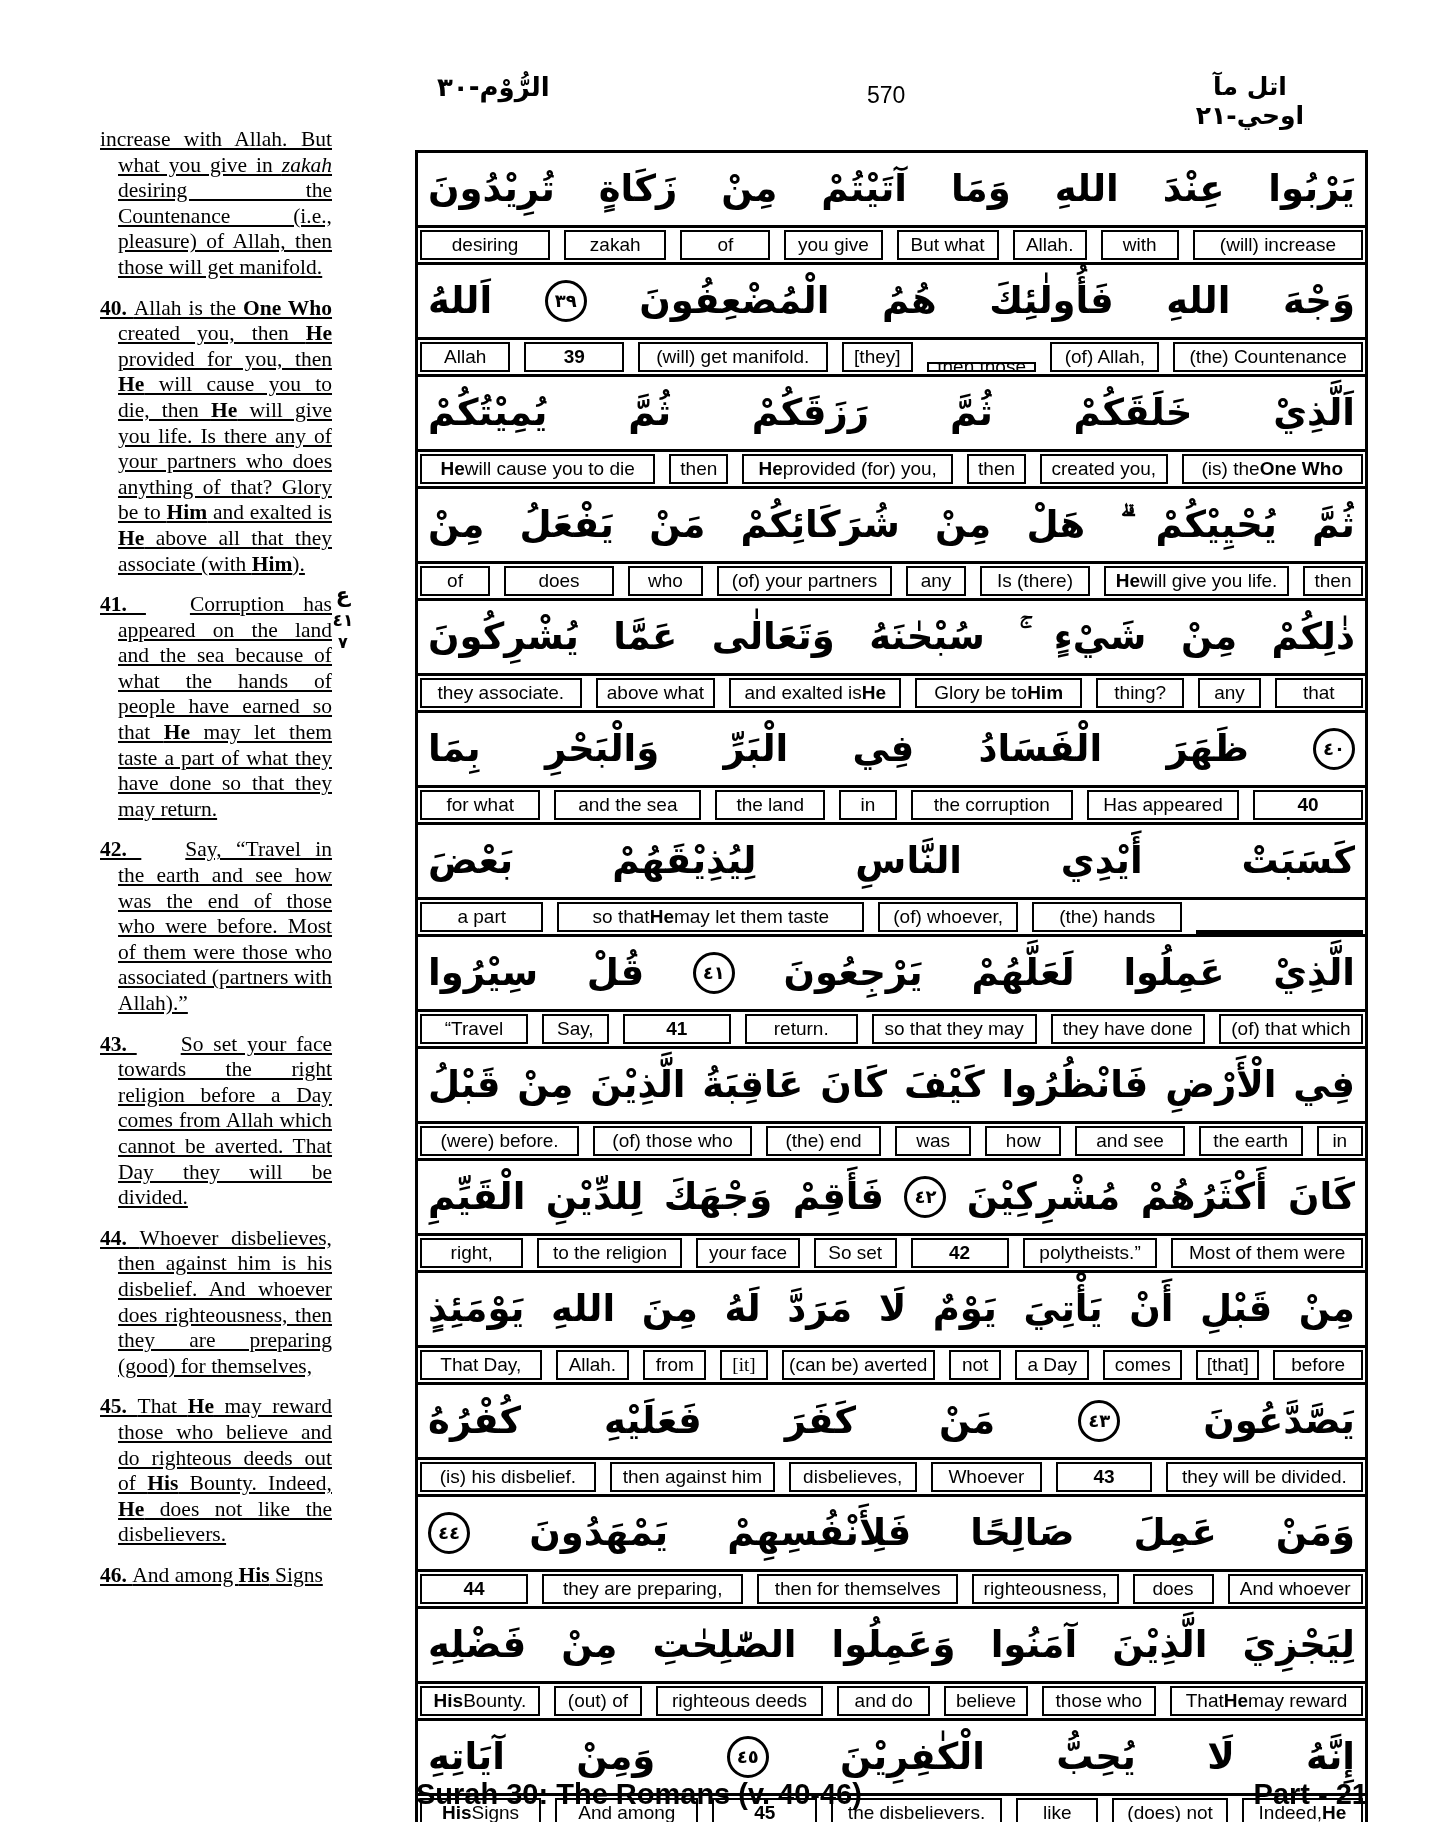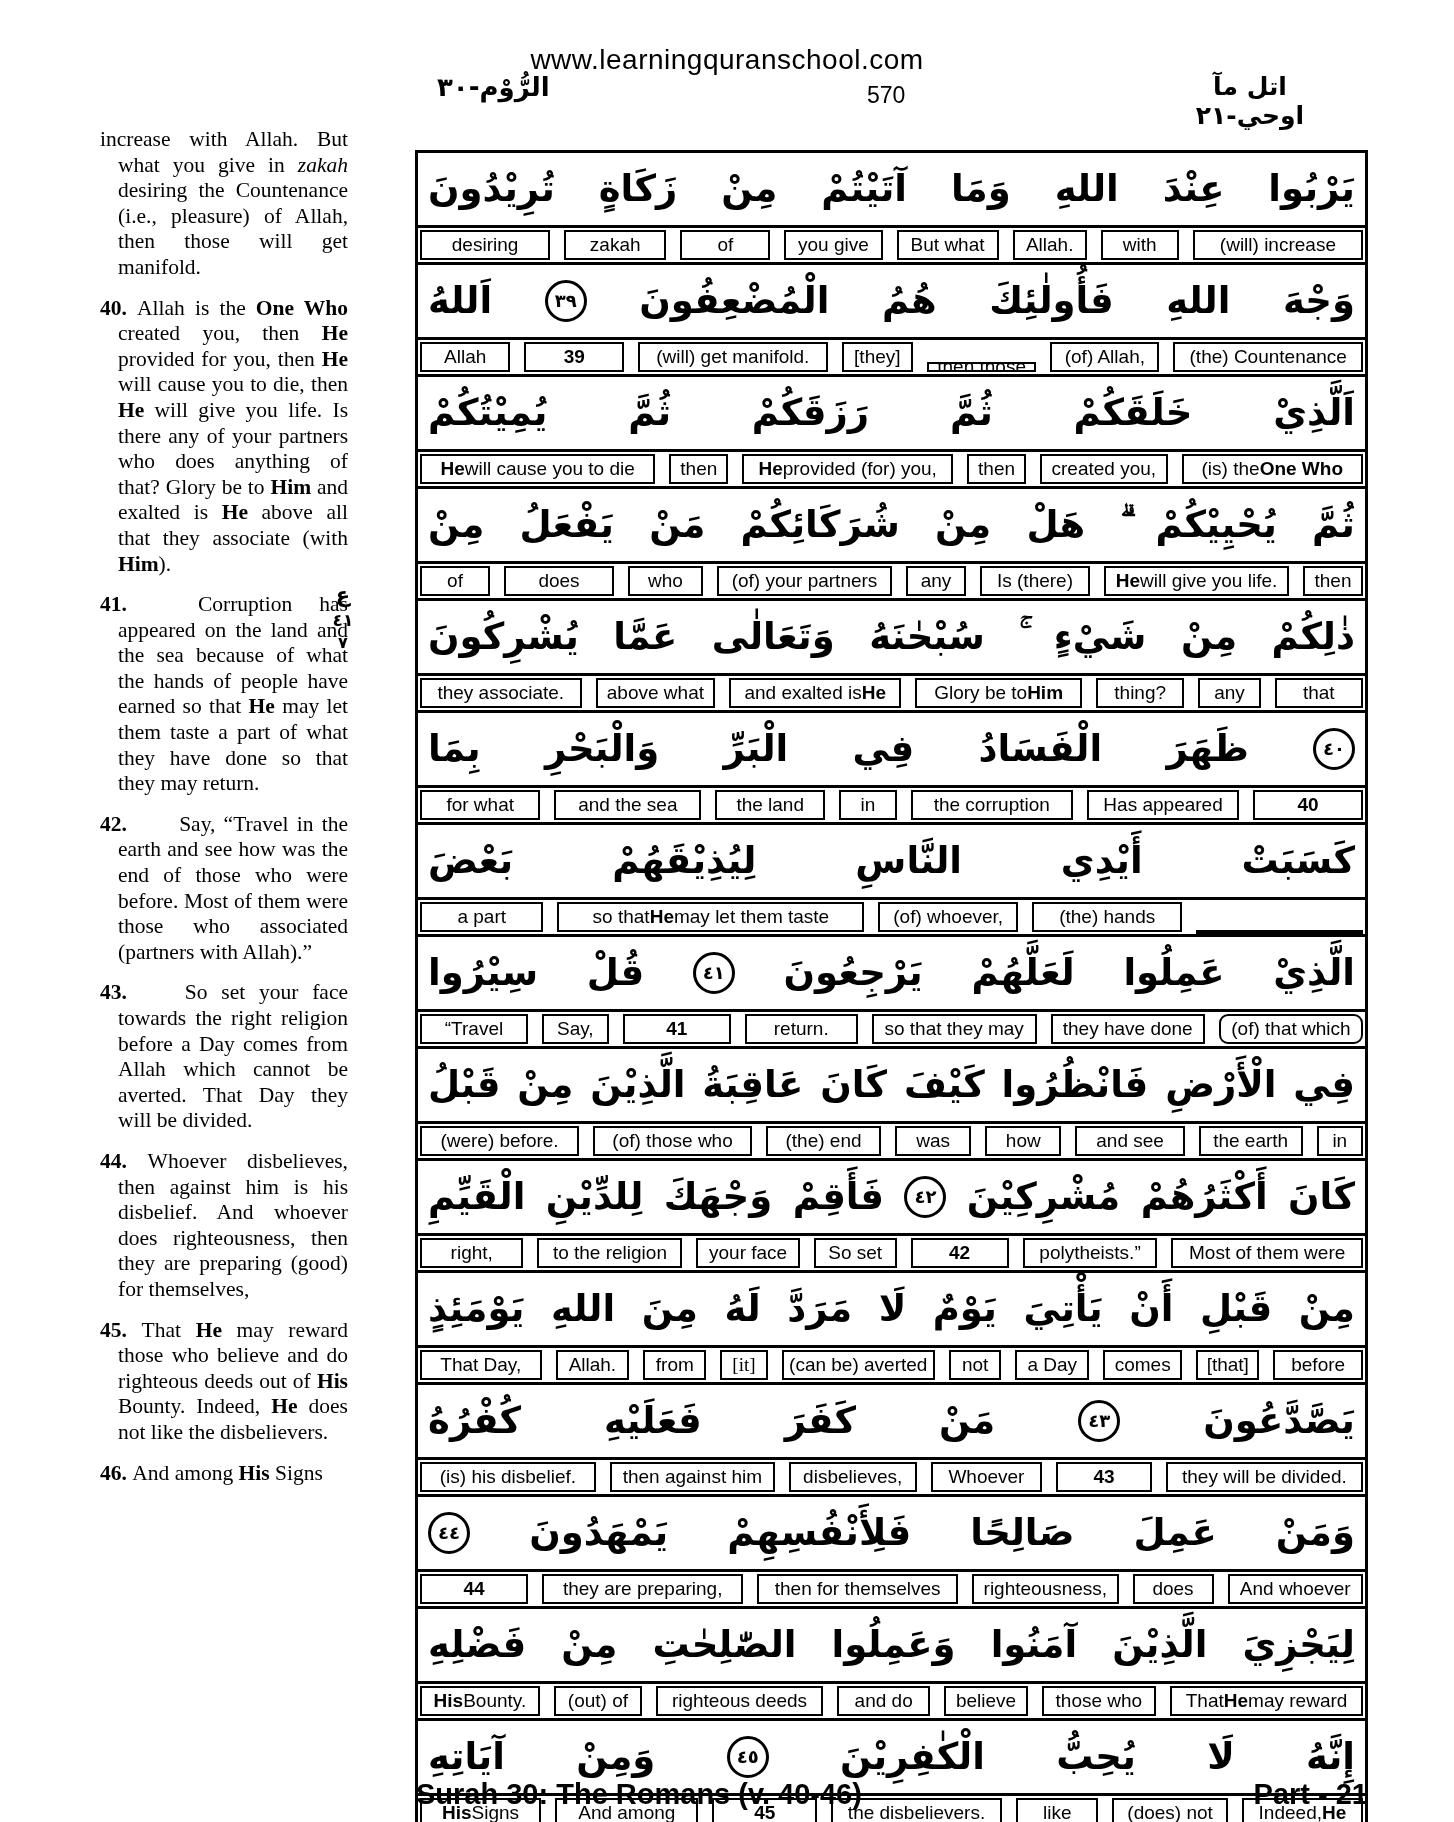--- a/index.html
+++ b/index.html
@@ -12,21 +12,21 @@
     font-size:28px;letter-spacing:.5px;font-family:"Liberation Sans",sans-serif;}
   .hdr-surah{position:absolute;top:72px;left:437px;font-family:"DejaVu Sans",sans-serif;
     font-size:26px;font-weight:bold;direction:rtl;}
   .hdr-page{position:absolute;top:82px;left:867px;font-size:23px;font-weight:normal;}
   .hdr-juz{position:absolute;top:72px;left:1180px;width:140px;text-align:center;
     font-family:"DejaVu Sans",sans-serif;font-size:25px;font-weight:bold;direction:rtl;}
   
   .sidebar{position:absolute;left:100px;top:127px;width:248px;
     font-family:"Liberation Serif",serif;font-size:21.5px;line-height:25.6px;
     text-align:justify;}
-  .para{margin:0 0 15px 0;padding-left:18px;text-indent:-18px;}
+  .para{margin:0 16px 15px 0;padding-left:18px;text-indent:-18px;text-decoration:underline;}
   .para .vnum{font-weight:bold;}
   .para .vgap{display:inline-block;width:44px;}
   
   .ruku{position:absolute;left:330px;top:582px;width:26px;text-align:center;
     font-family:"DejaVu Sans",sans-serif;font-weight:bold;}
   .ruku .r1{font-size:21px;line-height:26px;}
   .ruku .r2{font-size:17px;line-height:24px;}
   .ruku .r3{font-size:16px;line-height:22px;}
   
   .qtable{position:absolute;left:415px;top:150px;width:953px;
@@ -46,21 +46,20 @@
   
   .ftr-left{position:absolute;left:416px;top:1778px;font-size:29px;font-weight:bold;}
   .ftr-right{position:absolute;left:1240px;top:1778px;width:128px;text-align:right;
     font-size:29px;font-weight:bold;}
 </style>
 </head>
 <body>
 
 <div class="page">
 
-  <div class="hdr-url">www.learningquranschool.com</div>
   <div class="hdr-surah">الرُّوْم-٣٠</div>
   <div class="hdr-page">570</div>
   <div class="hdr-juz">اتل مآ اوحي-٢١</div>
 
   <div class="sidebar" id="sidebar">
       <p class="para"><span class="vtext">increase with Allah. But what you give in <i>zakah</i> desiring the Countenance (i.e., pleasure) of Allah, then those will get manifold.</span></p>
       <p class="para"><span class="vnum">40. </span><span class="vtext">Allah is the <b>One Who</b> created you, then <b>He</b> provided for you, then <b>He</b> will cause you to die, then <b>He</b> will give you life. Is there any of your partners who does anything of that? Glory be to <b>Him</b> and exalted is <b>He</b> above all that they associate (with <b>Him</b>).</span></p>
       <p class="para"><span class="vnum">41. </span><span class="vgap"></span><span class="vtext">Corruption has appeared on the land and the sea because of what the hands of people have earned so that <b>He</b> may let them taste a part of what they have done so that they may return.</span></p>
       <p class="para"><span class="vnum">42. </span><span class="vgap"></span><span class="vtext">Say, “Travel in the earth and see how was the end of those who were before. Most of them were those who associated (partners with Allah).”</span></p>
       <p class="para"><span class="vnum">43. </span><span class="vgap"></span><span class="vtext">So set your face towards the right religion before a Day comes from Allah which cannot be averted. That Day they will be divided.</span></p>
@@ -232,21 +231,21 @@
         </div>
         <div class="tr">
           <div class="cell" style="flex: 0.95 1 0px;">“Travel</div>
           <div class="cell" style="flex: 0.55 1 0px;">Say,</div>
           <div class="cell" style="flex: 0.95 1 0px;">
             <b>41</b>
           </div>
           <div class="cell" style="flex: 1 1 0px;">return.</div>
           <div class="cell" style="flex: 1.5 1 0px;">so that they may</div>
           <div class="cell" style="flex: 1.4 1 0px;">they have done</div>
-          <div class="cell" style="flex: 1.3 1 0px; border-radius: 9px;">(of) that which</div>
+          <div class="cell" style="flex: 1.3 1 0px;">(of) that which</div>
         </div>
       </div>
       <div class="pair">
         <div class="ar">
           <span class="aword">فِي</span>
           <span class="aword">الْأَرْضِ</span>
           <span class="aword">فَانْظُرُوا</span>
           <span class="aword">كَيْفَ</span>
           <span class="aword">كَانَ</span>
           <span class="aword">عَاقِبَةُ</span>

